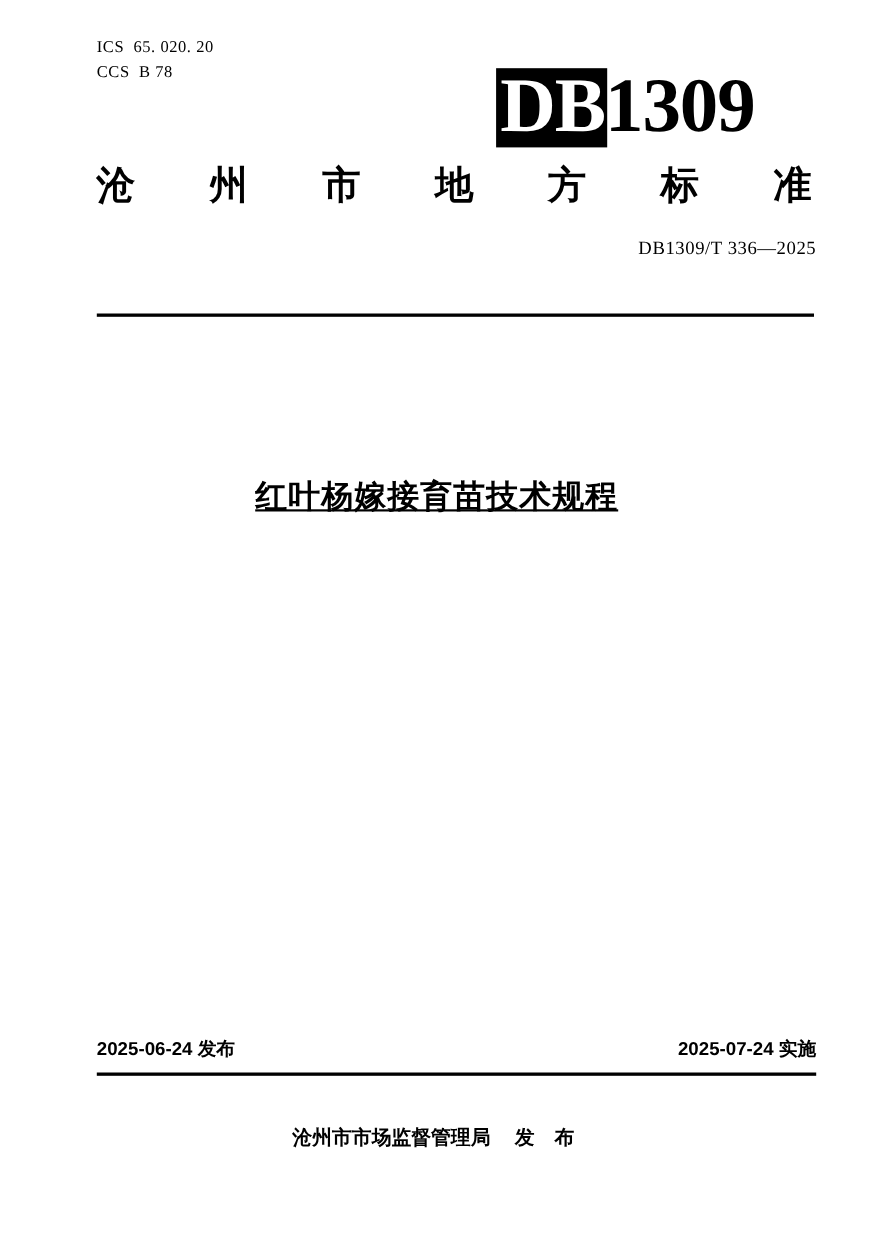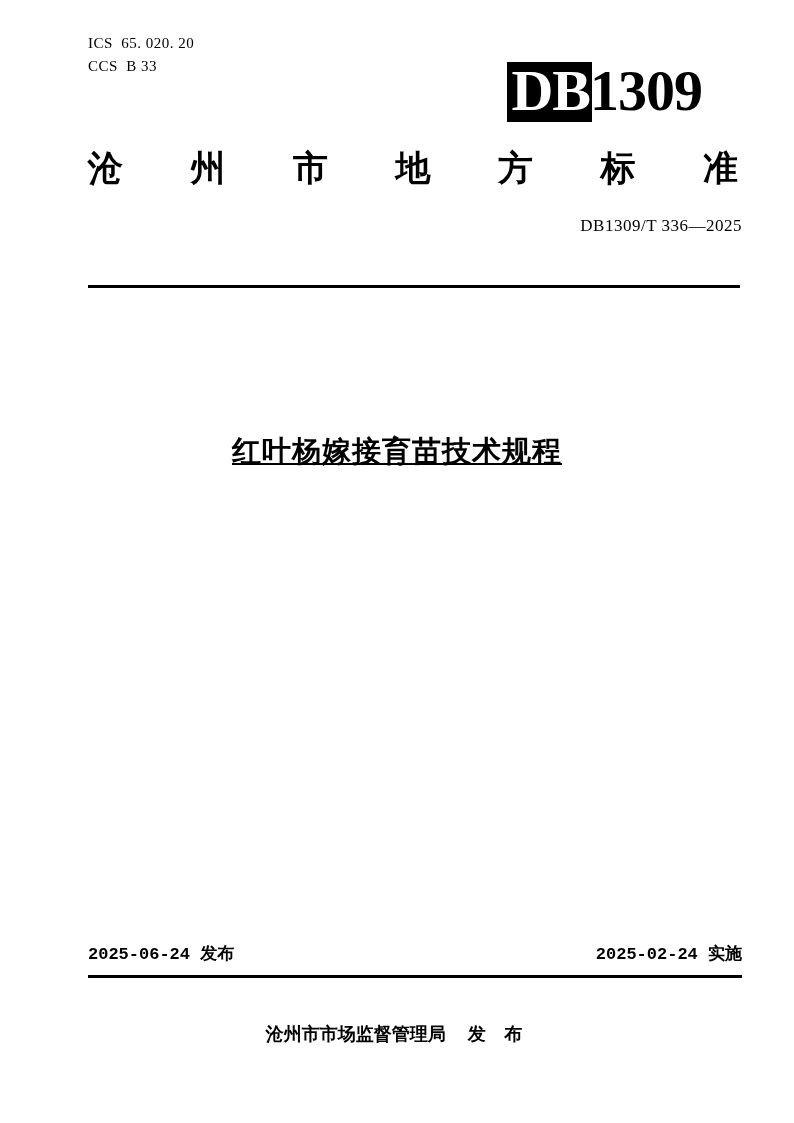--- a/index.html
+++ b/index.html
@@ -30,25 +30,25 @@
   .code-line {
     font-family: "Liberation Serif", serif;
     font-size: 15px;
     letter-spacing: 0.5px;
     white-space: pre;
   }
 
   
   .db-logo {
     position: absolute;
-    right: 92px;
+    right: 108px;
     top: 62px;
     font-family: "Liberation Serif", serif;
     font-weight: bold;
-    font-size: 58px;
+    font-size: 70px;
     letter-spacing: -1px;
     line-height: 1;
   }
   .db-logo .db-prefix {
     display: inline-block;
     background: #000000;
     color: #ffffff;
     padding: 0 2px 2px 4px;
     margin-right: -2px;
   }
@@ -104,21 +104,21 @@
   }
 
   
   .footer-dates {
     position: absolute;
     left: 88px;
     top: 942px;
     width: 654px;
     display: flex;
     justify-content: space-between;
-    font-family: Liberation Mono, monospace;
+    font-family: Liberation Sans, sans-serif;
     font-weight: bold;
     font-size: 17px;
   }
   .footer-rule {
     position: absolute;
     left: 88px;
     top: 975px;
     width: 654px;
     height: 3px;
     background: #000000;
@@ -140,21 +140,21 @@
     letter-spacing: 6px;
   }
 </style>
 </head>
 <body>
 
 <div class="page">
 
   <div class="codes">
     <div class="code-line">ICS  65. 020. 20</div>
-    <div class="code-line">CCS  B 33</div>
+    <div class="code-line">CCS  B 78</div>
   </div>
 
   <div class="db-logo"><span class="db-prefix">DB</span><span class="db-num">1309</span></div>
 
   <div class="std-title">
     <span>沧</span>
     <span>州</span>
     <span>市</span>
     <span>地</span>
     <span>方</span>
@@ -163,20 +163,20 @@
   </div>
 
   <div class="std-number">DB1309/T 336—2025</div>
 
   <div class="hr-line"></div>
 
   <div class="doc-title">红叶杨嫁接育苗技术规程</div>
 
   <div class="footer-dates">
     <div>2025-06-24 发布</div>
-    <div>2025-02-24 实施</div>
+    <div>2025-07-24 实施</div>
   </div>
 
   <div class="footer-rule"></div>
 
   <div class="publisher"><span>沧州市市场监督管理局</span><span class="pub-verb">发 布</span></div>
 
 </div>
 
 </body></html>

